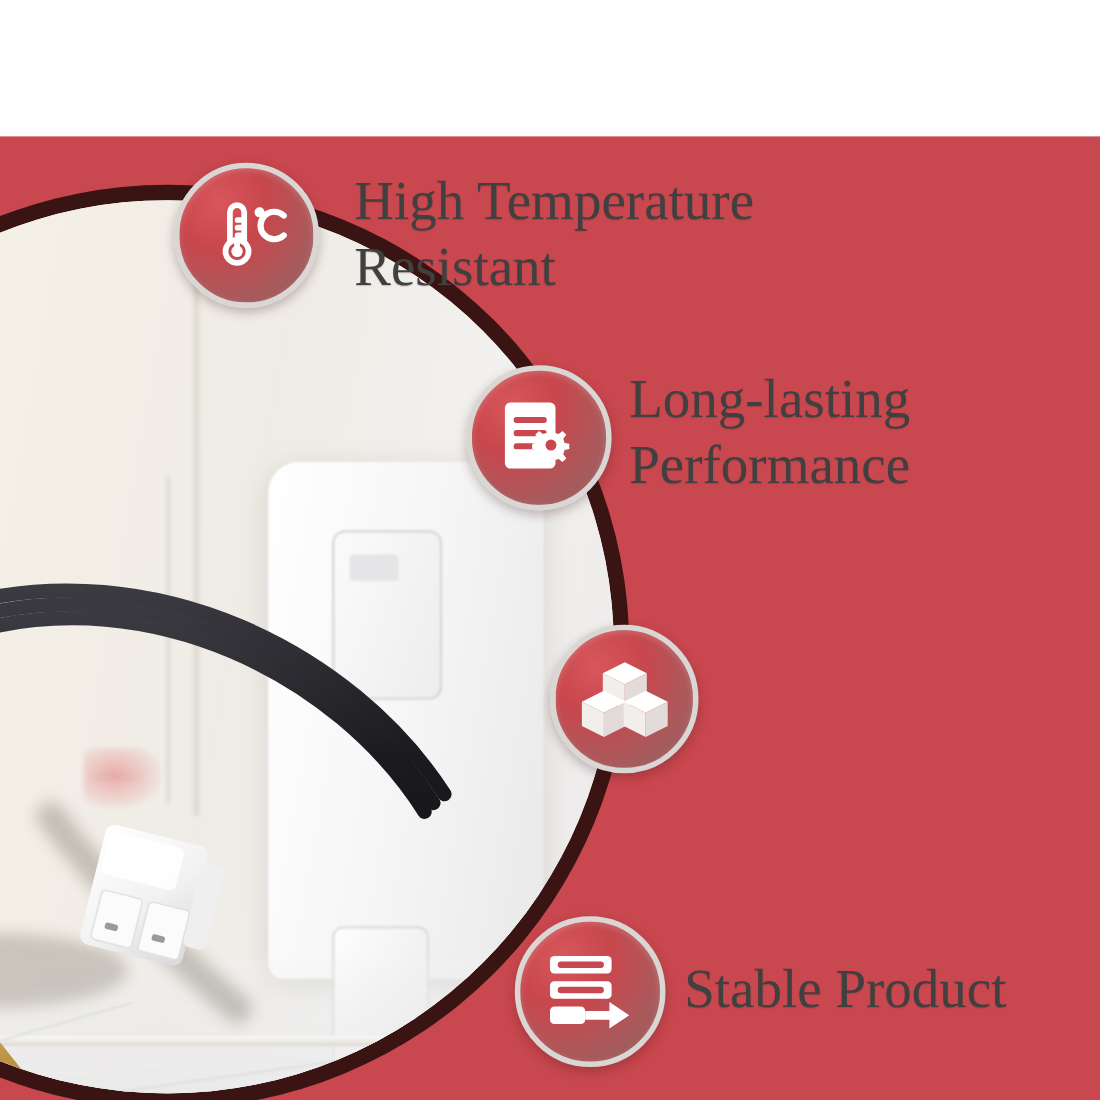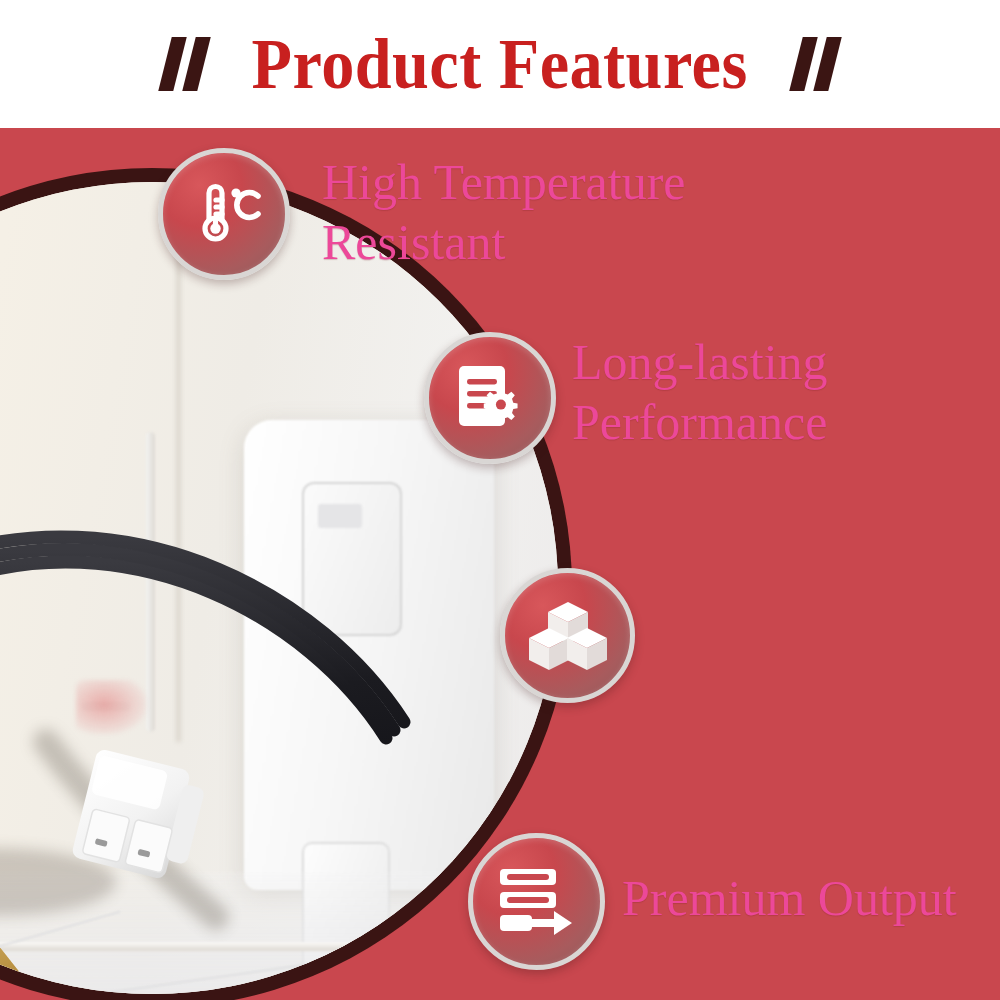--- a/index.html
+++ b/index.html
@@ -204,21 +204,21 @@
     z-index: 30;
     display: flex;
     align-items: center;
     justify-content: center;
   }
   .badge svg { display: block; }
 
   
   .feature-text {
     position: absolute;
-    color: #ec4899;
+    color: #404040;
     font-family: "Liberation Serif", "DejaVu Serif", serif;
     font-weight: normal;
     font-size: 50px;
     line-height: 60px;
     z-index: 32;
     white-space: pre-line;
     text-shadow: 0 1px 1px rgba(110,30,30,.22);
   }
 
   .f1-badge { left: 158px; top: 148px; width: 132px; height: 132px; }
@@ -341,33 +341,20 @@
           <rect x="10" y="60" width="38" height="46" rx="4" fill="#fbfbfb" stroke="#e2e2e2" stroke-width="1.5"></rect>
           <rect x="54" y="60" width="38" height="46" rx="4" fill="#fbfbfb" stroke="#e2e2e2" stroke-width="1.5"></rect>
           <rect x="20" y="88" width="12" height="6" rx="2" fill="#9a9a9a"></rect>
           <rect x="64" y="88" width="12" height="6" rx="2" fill="#9a9a9a"></rect>
         </g>
       </svg>
 
     </div>
   </div>
 
-  <div class="header-band">
-    <div class="header-inner">
-      <span class="title-slash">
-          <i></i>
-          <i></i>
-        </span>
-      <span class="page-title">Product Features</span>
-      <span class="title-slash">
-          <i></i>
-          <i></i>
-        </span>
-    </div>
-  </div>
 
   <div class="badge f1-badge">
     <svg width="76" height="76" viewBox="0 0 76 76">
       <g fill="none" stroke="#ffffff" stroke-width="5.2" stroke-linecap="round" stroke-linejoin="round">
         <path d="M 23 44 L 23 17 a 6.5 6.5 0 0 1 13 0 L 36 44"></path>
         <circle cx="29.5" cy="52.5" r="10.5"></circle>
         <line x1="29.5" y1="42" x2="29.5" y2="52"></line>
         <line x1="36" y1="24" x2="30" y2="24"></line>
         <line x1="36" y1="31" x2="30" y2="31"></line>
         <line x1="36" y1="38" x2="30" y2="38"></line>
@@ -431,15 +418,15 @@
         <rect x="2" y="26" width="56" height="16" rx="4"></rect>
         <rect x="2" y="49" width="32" height="16" rx="4"></rect>
       </g>
       <g fill="#c9474e">
         <rect x="9" y="8" width="42" height="6" rx="3"></rect>
         <rect x="9" y="31" width="42" height="6" rx="3"></rect>
       </g>
       <path d="M 34 53 L 56 53 L 56 45 L 74 57 L 56 69 L 56 61 L 34 61 Z" fill="#ffffff"></path>
     </svg>
   </div>
-  <div class="feature-text f4-text">Premium Output</div>
+  <div class="feature-text f4-text">Stable Product</div>
 
 </div>
 
 </body></html>

